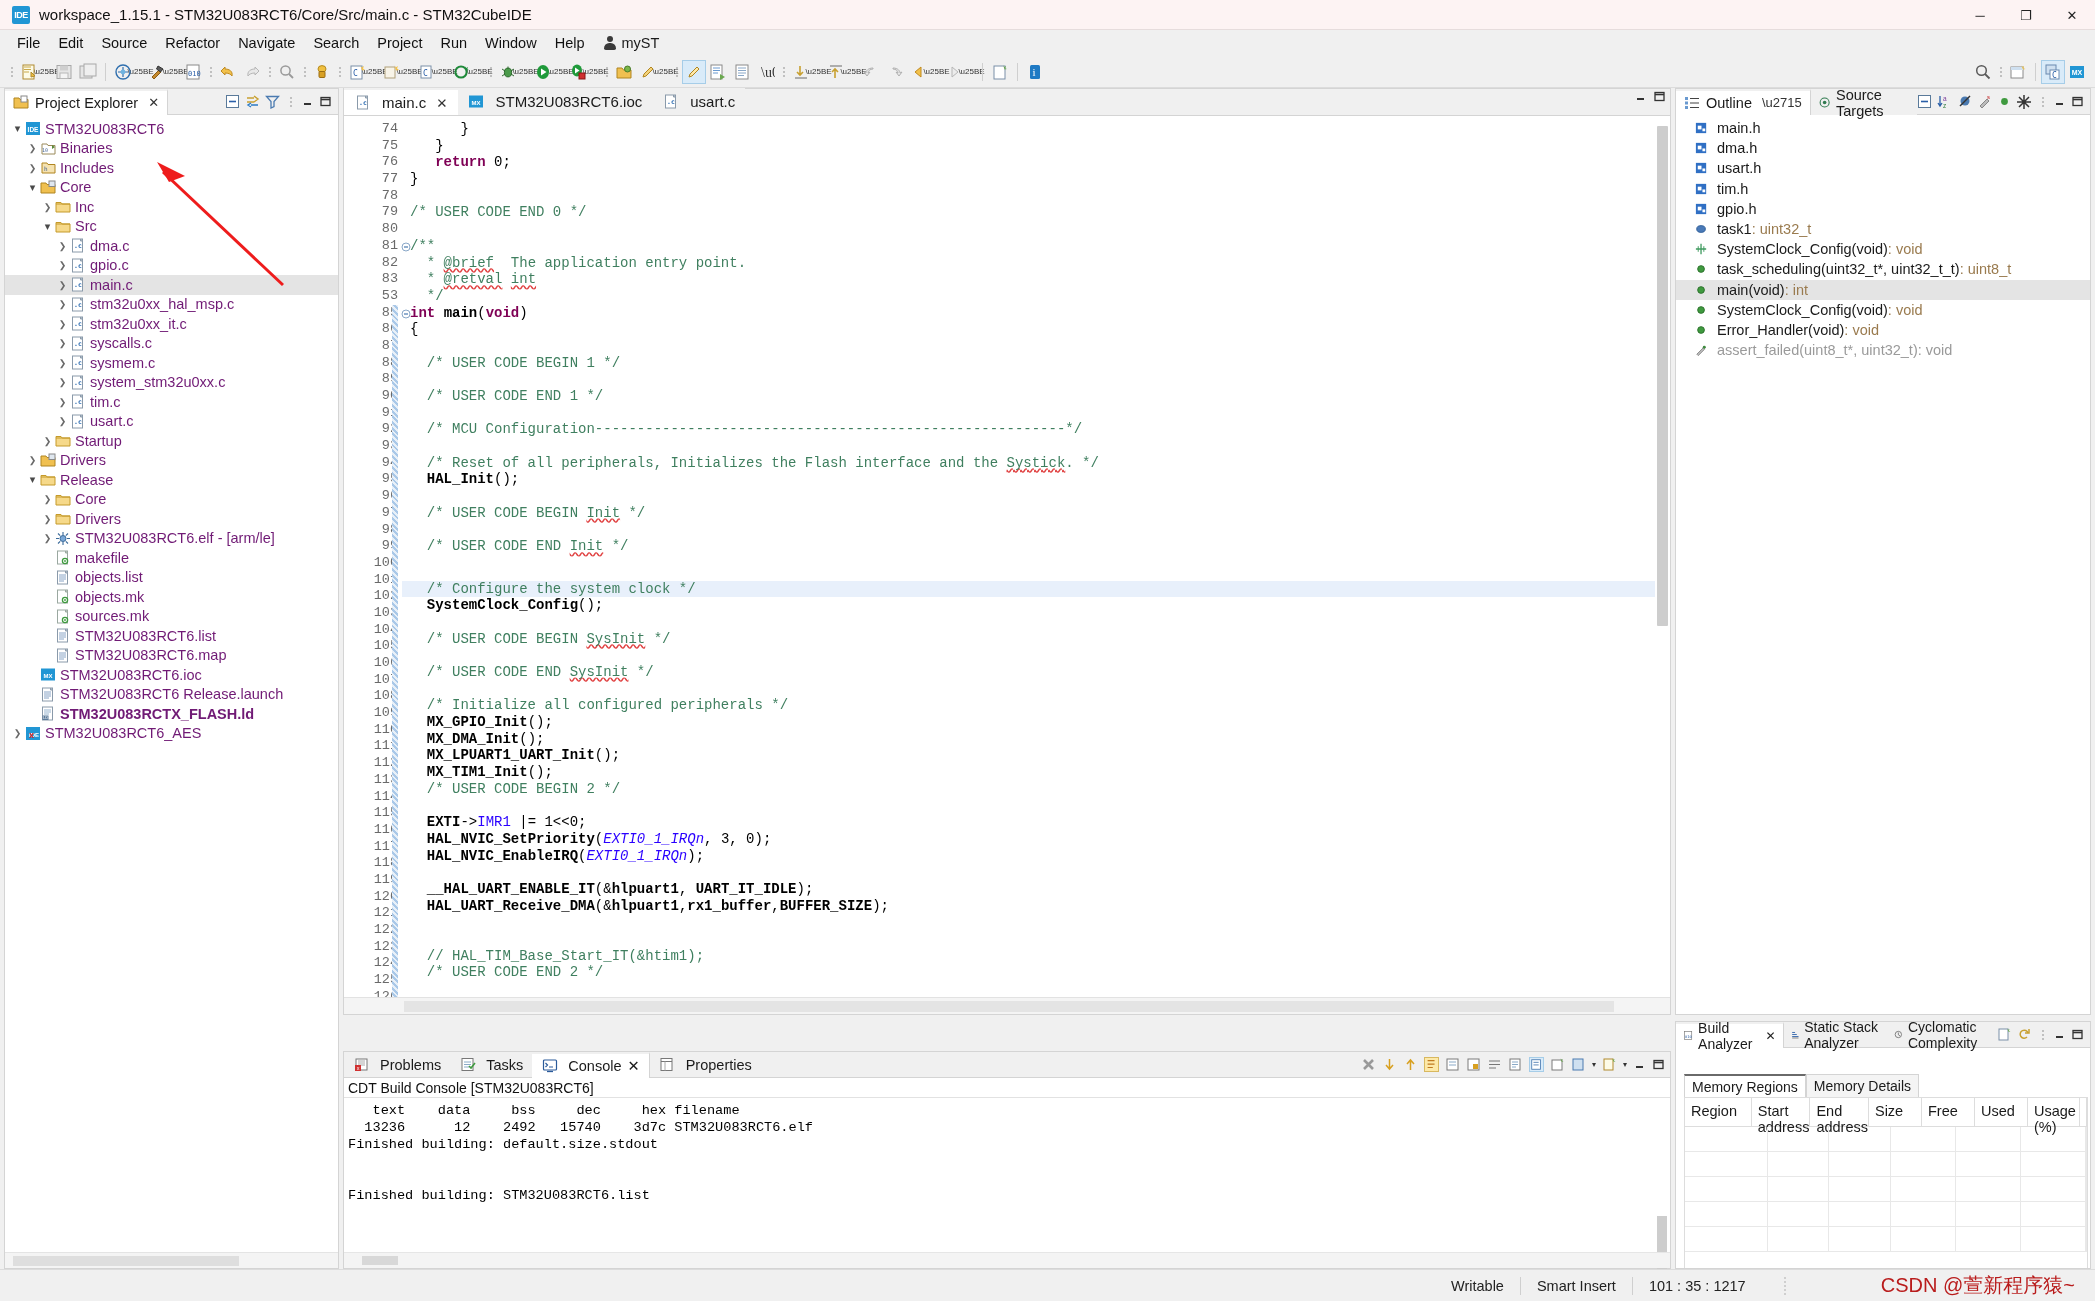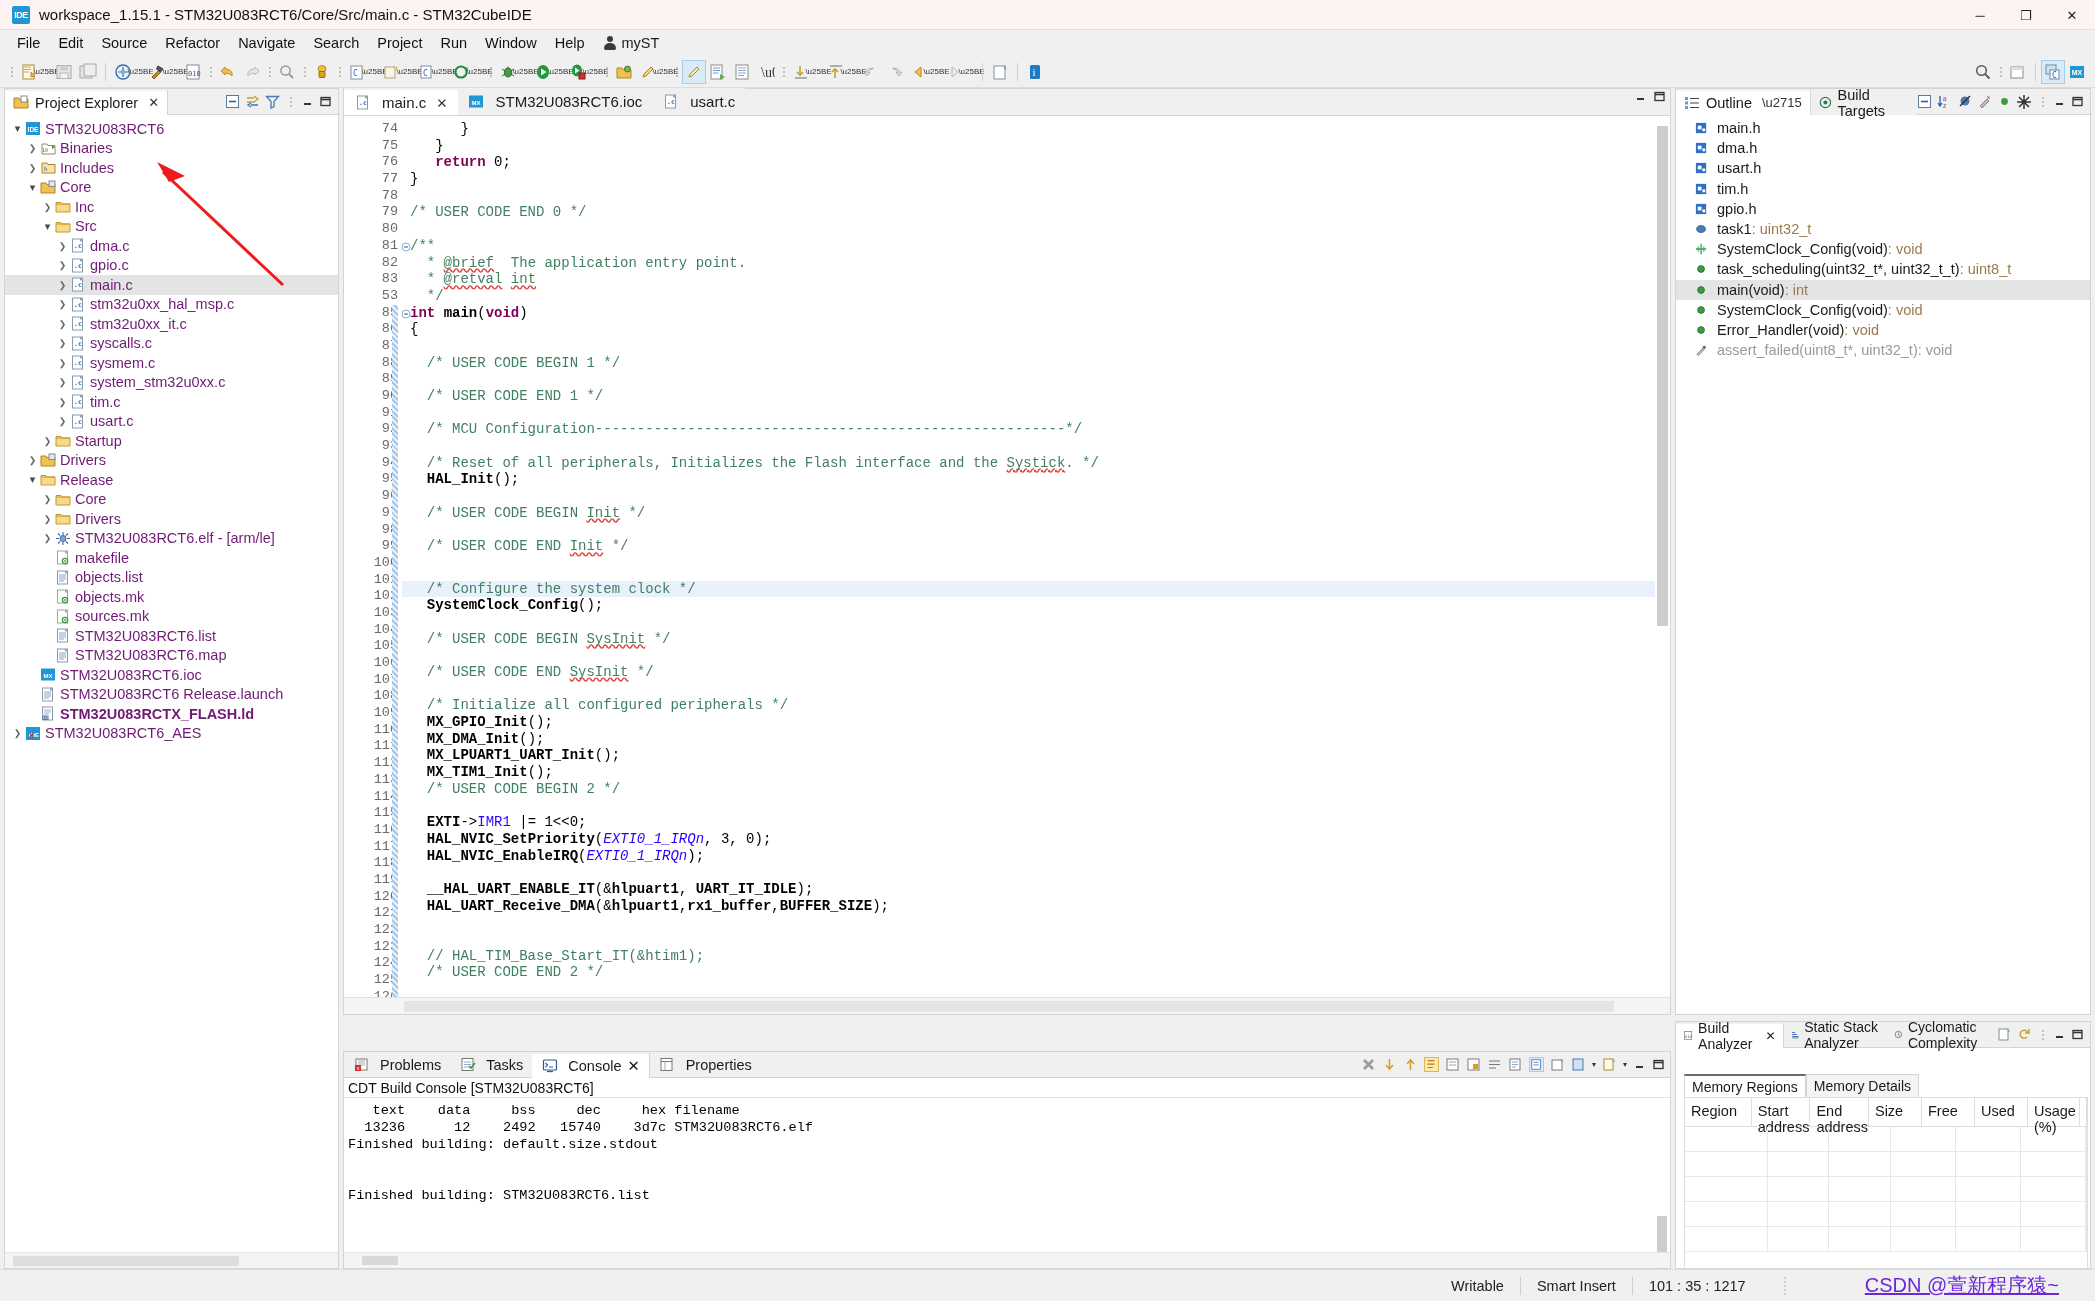--- a/index.html
+++ b/index.html
@@ -181,21 +181,21 @@
   
   .statusbar {
     position:absolute; left:0; right:0; bottom:0; height:32px;
     background:#f0f0f0; border-top:1px solid #dcdcdc; display:flex; align-items:center;
     font-size:14.5px; color:#222;
   }
   .sb-sec { padding:0 16px; border-left:1px solid #cfcfcf; height:18px; display:flex; align-items:center;}
   .sb-first { border-left:none; }
   .sb-dots { width:8px; display:flex; flex-direction:column; gap:2px; margin-left:22px;}
   .sb-dots i{width:2px;height:2px;background:#c4c4c4;border-radius:50%;}
-  .watermark { margin-left:auto; padding-right:36px; color:#6d28d9; font-size:20px;text-decoration:underline; }
+  .watermark { margin-left:auto; padding-right:20px; color:#b91c1c; font-size:20px; }
   .redarrow { position:absolute; left:155px; top:72px; width:200px; height:215px; pointer-events:none; }
 </style>
 </head>
 <body>
 
 <div id="app">
 
   <div class="titlebar">
     <div class="title-ide-icon">IDE</div>
     <div class="title-text">workspace_1.15.1 - STM32U083RCT6/Core/Src/main.c - STM32CubeIDE</div>
@@ -1051,21 +1051,21 @@
               <path d="M6 3.5h9M6 8h9M6 12.5h9" stroke="#444" stroke-width="1.2"></path>
             </svg>
           <span>Outline</span>
           <span class="x">\u2715</span>
         </div>
         <div class="viewtab inactive">
           <svg width="15" height="15" viewBox="0 0 15 15">
               <circle cx="7.5" cy="7.5" r="6" fill="none" stroke="#2f7a4f" stroke-width="1.4"></circle>
               <circle cx="7.5" cy="7.5" r="2.4" fill="#2f7a4f"></circle>
             </svg>
-          <span>Build Targets</span>
+          <span>Source Targets</span>
         </div>
         <div class="viewtoolbar">
           <svg width="15" height="15" viewBox="0 0 15 15">
               <rect x="1.5" y="1.5" width="12" height="12" fill="#fff" stroke="#5a7a9a"></rect>
               <path d="M4 7.5h7" stroke="#2a5fa8" stroke-width="1.6"></path>
             </svg>
           <svg width="16" height="15" viewBox="0 0 16 15">
               <path d="M3 2v10M1 9l2 3 2-3" stroke="#2a5fa8" stroke-width="1.3" fill="none"></path>
               <text x="6" y="7" font-size="6.5" fill="#7a3a9a" font-family="sans-serif">a</text>
               <text x="6" y="13.5" font-size="6.5" fill="#2f7a3f" font-family="sans-serif">z</text>

